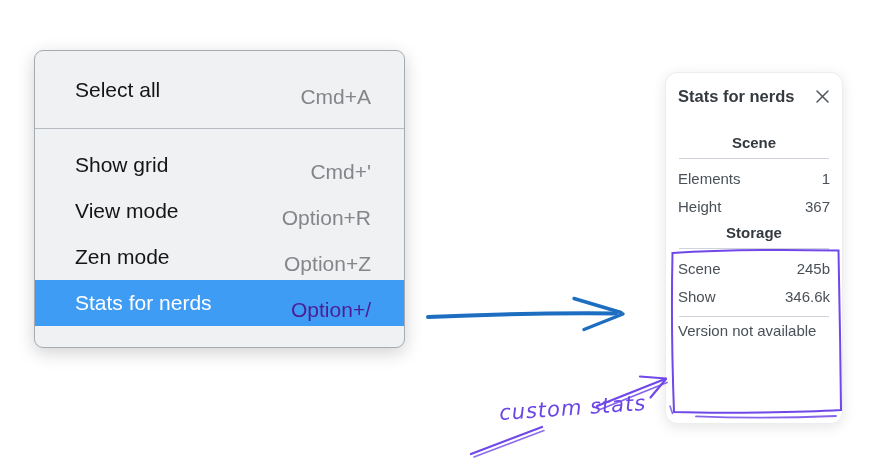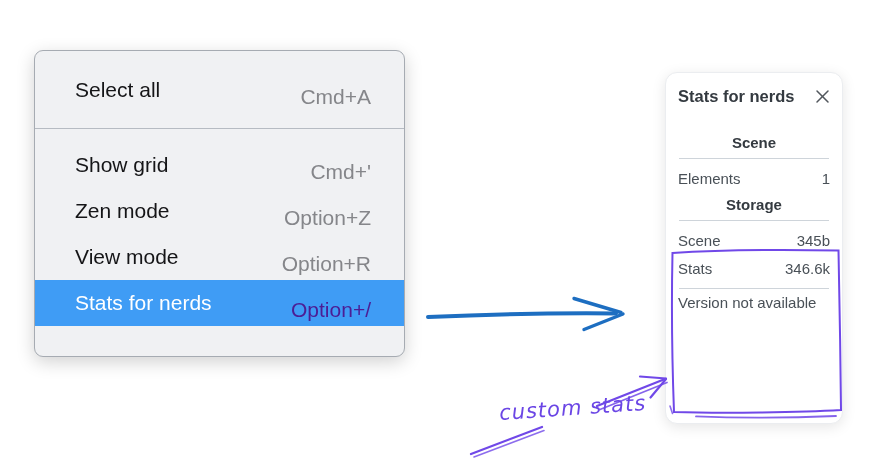--- a/index.html
+++ b/index.html
@@ -16,21 +16,21 @@
     box-shadow:0 5px 18px rgba(0,0,0,0.18);overflow:hidden;
   }
   .menu-item{
     display:flex;align-items:center;justify-content:space-between;
     padding:0 33px 0 40px;font-size:21px;height:46px;cursor:default;
   }
   .menu-item.tall{height:77px;}
   .mi-label{color:#151517;}
   .mi-short{color:#85868a;margin-top:14px;}
   .menu-divider{height:1px;background:#b6bbc2;}
-  .menu-group{padding:13px 0 30px;}
+  .menu-group{padding:13px 0 21px;}
   .menu-item.selected{background:#3f9cf5;}
   .menu-item.selected .mi-label{color:#ffffff;}
   .menu-item.selected .mi-short{color:#4c1d95;}
 
   
   .panel{
     position:absolute;left:665px;top:72px;width:178px;height:352px;box-sizing:border-box;
     background:#ffffff;border:1px solid #ebedf0;border-radius:12px;
     box-shadow:0 3px 14px rgba(0,0,0,0.10);
     padding:12px;color:#495057;font-size:15px;z-index:1;
@@ -61,26 +61,26 @@
     <span class="mi-label">Select all</span>
     <span class="mi-short">Cmd+A</span>
   </div>
   <div class="menu-divider"></div>
   <div class="menu-group">
     <div class="menu-item">
       <span class="mi-label">Show grid</span>
       <span class="mi-short">Cmd+'</span>
     </div>
     <div class="menu-item">
+      <span class="mi-label">View mode</span>
+      <span class="mi-short">Option+R</span>
+    </div>
+    <div class="menu-item">
       <span class="mi-label">Zen mode</span>
       <span class="mi-short">Option+Z</span>
-    </div>
-    <div class="menu-item">
-      <span class="mi-label">View mode</span>
-      <span class="mi-short">Option+R</span>
     </div>
     <div class="menu-item selected">
       <span class="mi-label">Stats for nerds</span>
       <span class="mi-short">Option+/</span>
     </div>
   </div>
 </div>
 
 <div class="panel">
   <div class="panel-header">
@@ -93,31 +93,35 @@
     </span>
   </div>
 
   <div>
     <div class="sec-head">Scene</div>
     <hr class="sec-line">
     <div class="stat-row">
       <span>Elements</span>
       <span>1</span>
     </div>
+    <div class="stat-row">
+      <span>Height</span>
+      <span>367</span>
+    </div>
   </div>
 
   <div>
     <div class="sec-head later">Storage</div>
     <hr class="sec-line">
     <div class="stat-row">
       <span>Scene</span>
-      <span>345b</span>
+      <span>245b</span>
     </div>
     <div class="stat-row">
-      <span>Stats</span>
+      <span>Show</span>
       <span>346.6k</span>
     </div>
   </div>
 
   <div>
     <hr class="sec-line">
     <div class="note-row">
       <span>Version not available</span>
     </div>
   </div>

